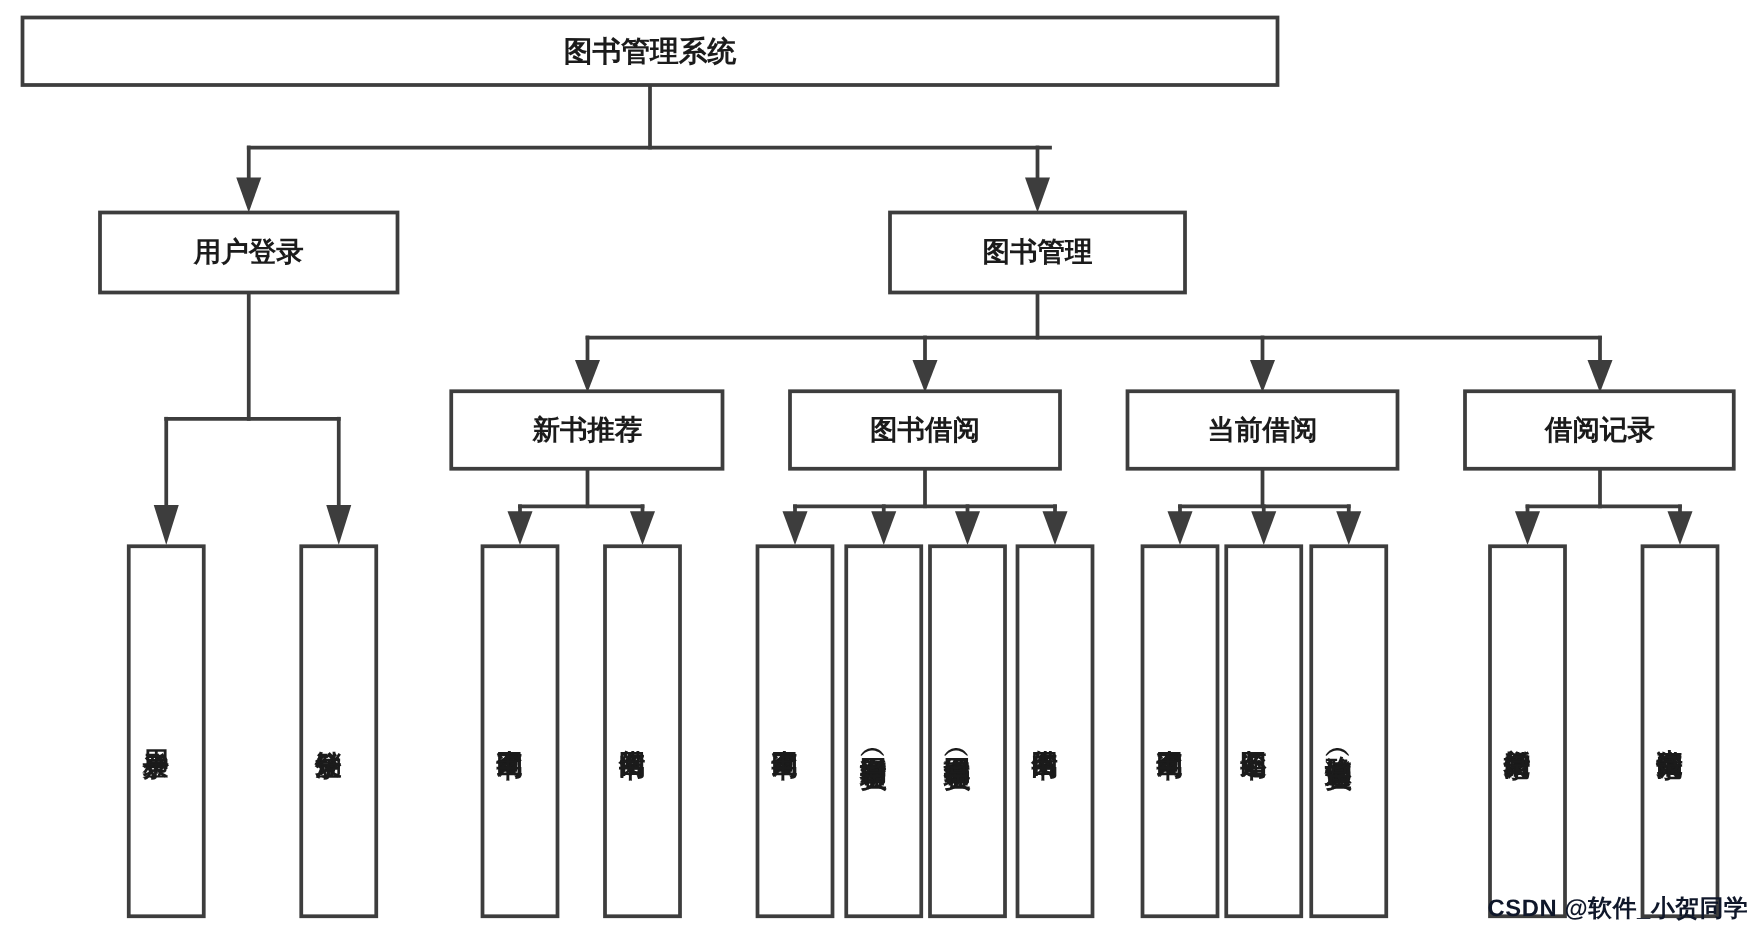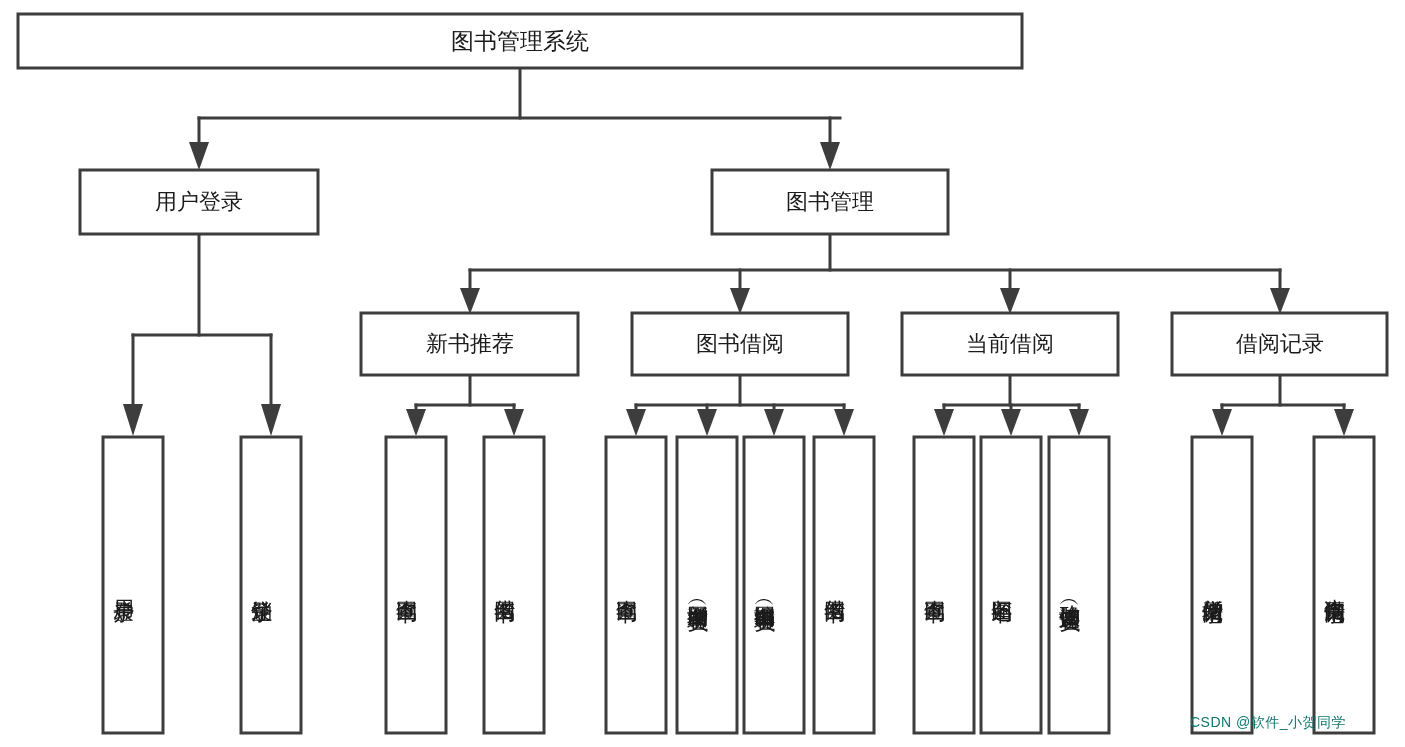--- a/index.html
+++ b/index.html
@@ -12,20 +12,21 @@
     width: 1405px;
     height: 747px;
     font-family: "Liberation Sans", "DejaVu Sans", sans-serif;
     overflow: hidden;
   }
   #diagram-root {
     position: relative;
     width: 1405px;
     height: 747px;
     background: #ffffff;
+    font-weight: bold;
   }
   svg.diagram-canvas {
     position: absolute;
     top: 0;
     left: 0;
     width: 1405px;
     height: 747px;
     display: block;
   }
   
@@ -66,22 +67,22 @@
     text-orientation: upright;
     letter-spacing: 1px;
     white-space: nowrap;
     pointer-events: none;
     -webkit-user-select: none;
     user-select: none;
   }
   .watermark {
     position: absolute;
     font-family: "Liberation Sans", "DejaVu Sans", sans-serif;
-    font-size: 14px;
-    color: #0f766e;
+    font-size: 19px;
+    color: #0f172a;
     white-space: nowrap;
     letter-spacing: 0.5px;
   }
 </style>
 </head>
 <body>
 
 <div id="diagram-root">
 
   <svg class="diagram-canvas" viewBox="0 0 1405 747" xmlns="http://www.w3.org/2000/svg">

